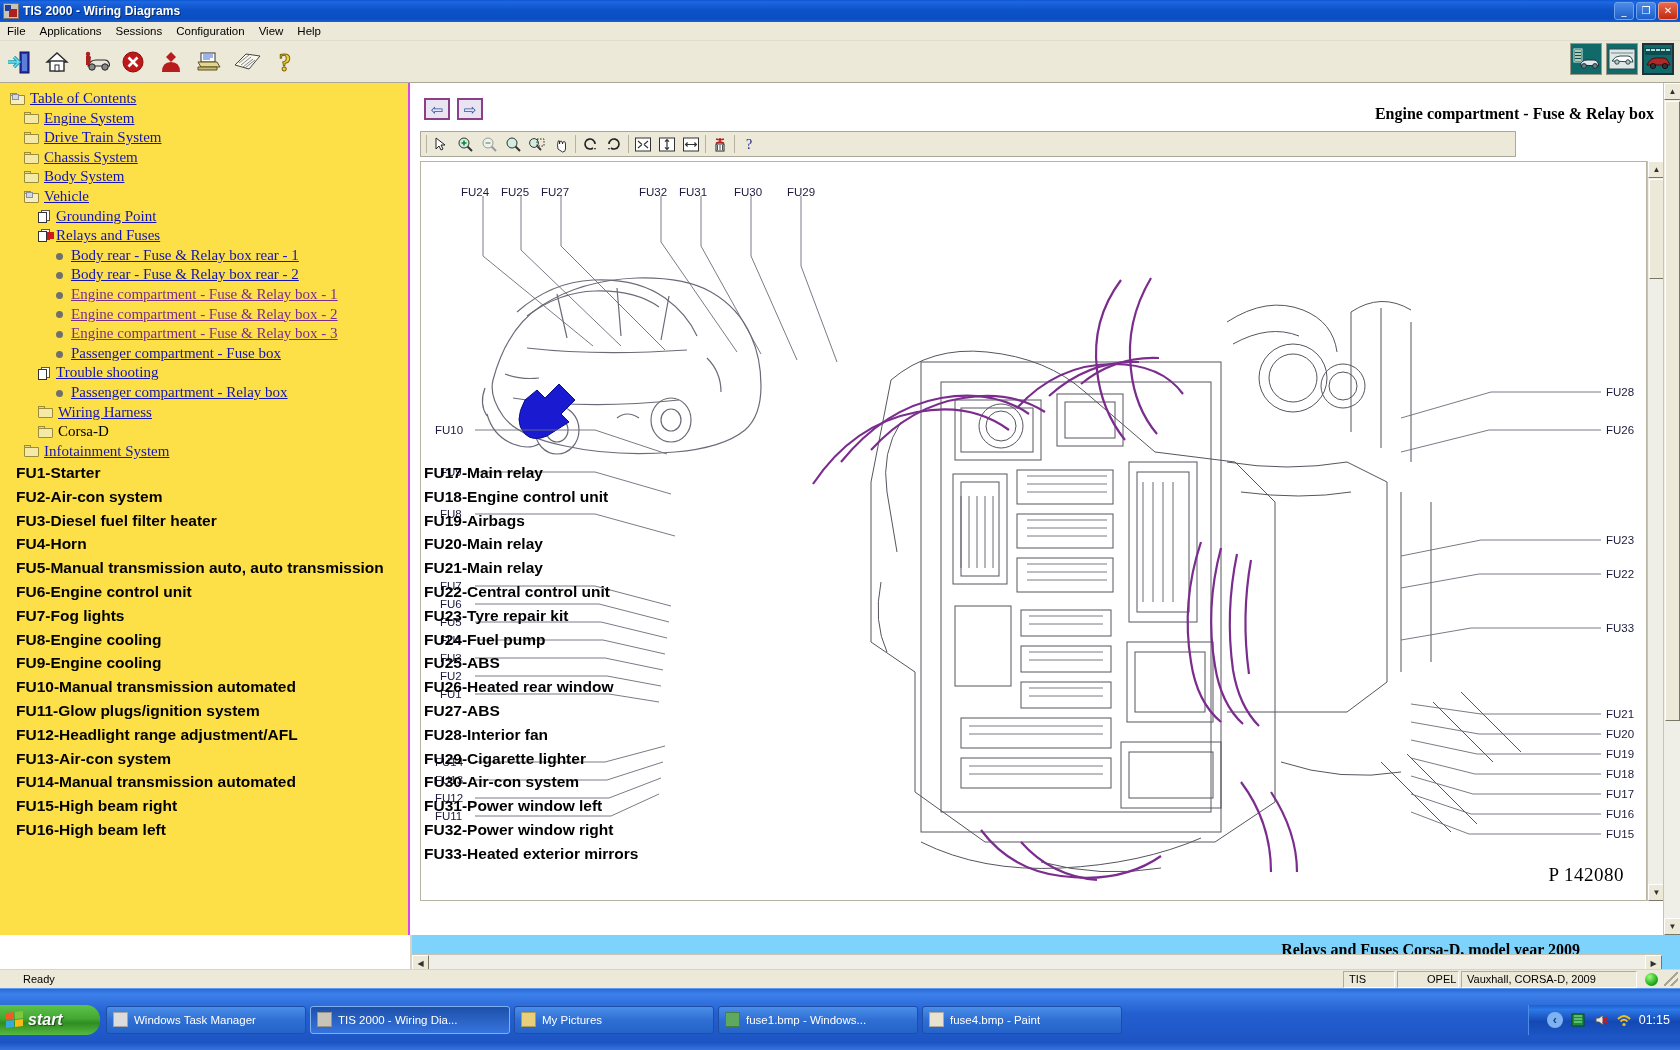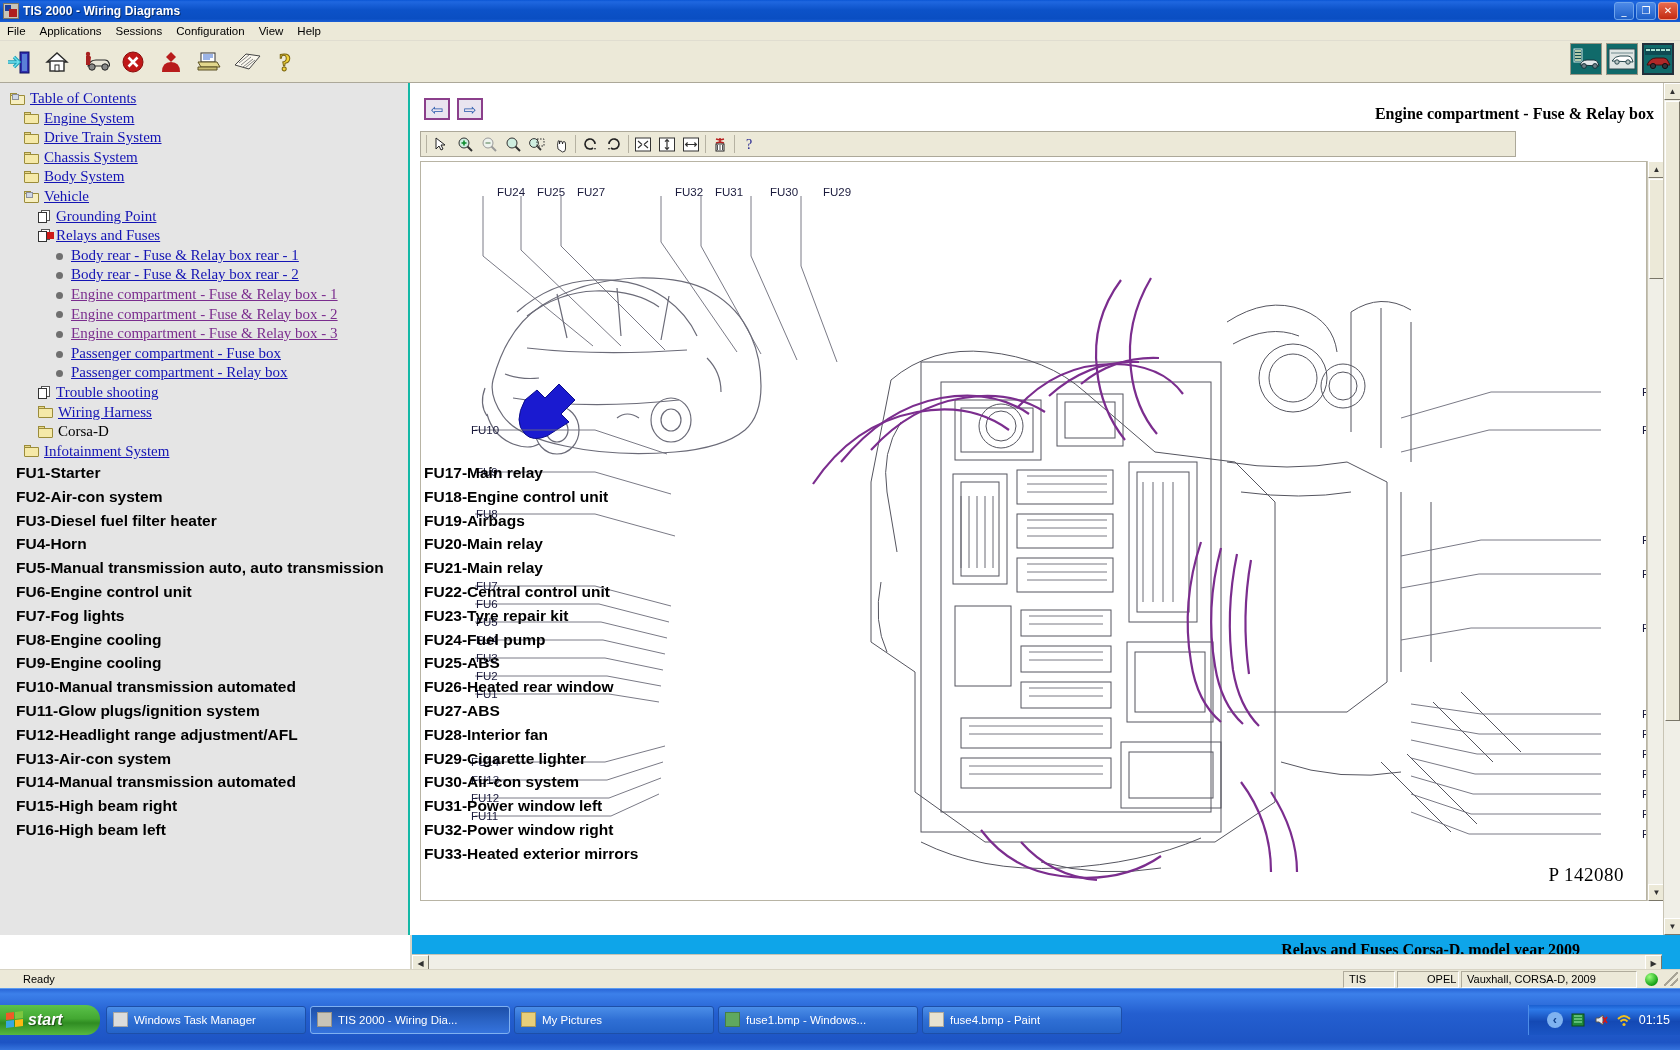--- a/index.html
+++ b/index.html
@@ -92,24 +92,24 @@
   #workarea {
     position: absolute; top: 83px; left: 0;
     width: 1680px; height: 852px;
     background: #ffffff;
     display: flex;
   }
 
   
   #leftpane {
     width: 410px; height: 852px;
-    background: #e5e5e5;
+    background: #fde047;
     position: relative;
     overflow: hidden;
-    border-right: 2px solid #14b8a6;
+    border-right: 2px solid #d946ef;
   }
   #tree {
     padding: 6px 0 0 10px;
     font-family: "Liberation Serif", serif;
     font-size: 15px;
     line-height: 19.6px;
   }
   .tnode { display: flex; align-items: center; white-space: nowrap; height: 19.6px; }
   .tnode a {
     color: #1414b4; text-decoration: underline; cursor: pointer;
@@ -187,21 +187,20 @@
     background: #fff;
     border: 1px solid #b8b4a4;
     overflow: hidden;
   }
   #diagcanvas { position: absolute; left: 0; top: 0; width: 1227px; height: 740px; }
   .fu-lbl {
     position: absolute;
     font-family: "Liberation Sans", sans-serif;
     font-size: 11.5px; color: #1a1a3c;
     white-space: nowrap;
-    margin-left: 36px;
   }
   #pcode {
     position: absolute; right: 22px; bottom: 14px;
     font-family: "Liberation Serif", serif;
     font-size: 19px; color: #000; letter-spacing: .5px;
   }
 
   
   .vscroll {
     position: absolute; right: 0; top: 0;
@@ -232,21 +231,21 @@
     background: #ece9d8; border: 1px solid #fff;
     border-right-color: #7a7668; border-bottom-color: #7a7668;
     display: flex; align-items: center; justify-content: center;
     font-size: 8px; color: #303030;
   }
 
   
   #caption-bar {
     position: absolute; left: 0; top: 935px;
     width: 1680px; height: 34px;
-    background: #0ea5e9;
+    background: #7dd3fc;
   }
   #caption-text {
     position: absolute; right: 100px; top: 6px;
     font-family: "Liberation Serif", serif;
     font-size: 16px; font-weight: bold; color: #000;
   }
   #caption-left-strip {
     position: absolute; left: 0; top: 0; width: 412px; height: 34px;
     border-right: 2px solid #d6d3c6;
     background: #fff;
@@ -533,30 +532,30 @@
           <a class="visited">Engine compartment - Fuse &amp; Relay box - 2</a>
         </div>
         <div class="tnode indent3">
           <span class="ic ic-bullet"></span>
           <a class="visited">Engine compartment - Fuse &amp; Relay box - 3</a>
         </div>
         <div class="tnode indent3">
           <span class="ic ic-bullet"></span>
           <a class="">Passenger compartment - Fuse box</a>
         </div>
-        <div class="tnode indent3">
-          <span class="ic ic-bullet"></span>
-          <a class="">Passenger compartment - Relay box</a>
-        </div>
         <div class="tnode indent2">
           <span class="ic ic-doc">
             <span class="d1"></span>
             <span class="d2"></span>
           </span>
           <a class="">Trouble shooting</a>
+        </div>
+        <div class="tnode indent3">
+          <span class="ic ic-bullet"></span>
+          <a class="">Passenger compartment - Relay box</a>
         </div>
         <div class="tnode indent2">
           <span class="ic ic-folder">
             <span class="f-t"></span>
             <span class="f-b"></span>
           </span>
           <a class="">Wiring Harness</a>
         </div>
         <div class="tnode indent2">
           <span class="ic ic-folder">

